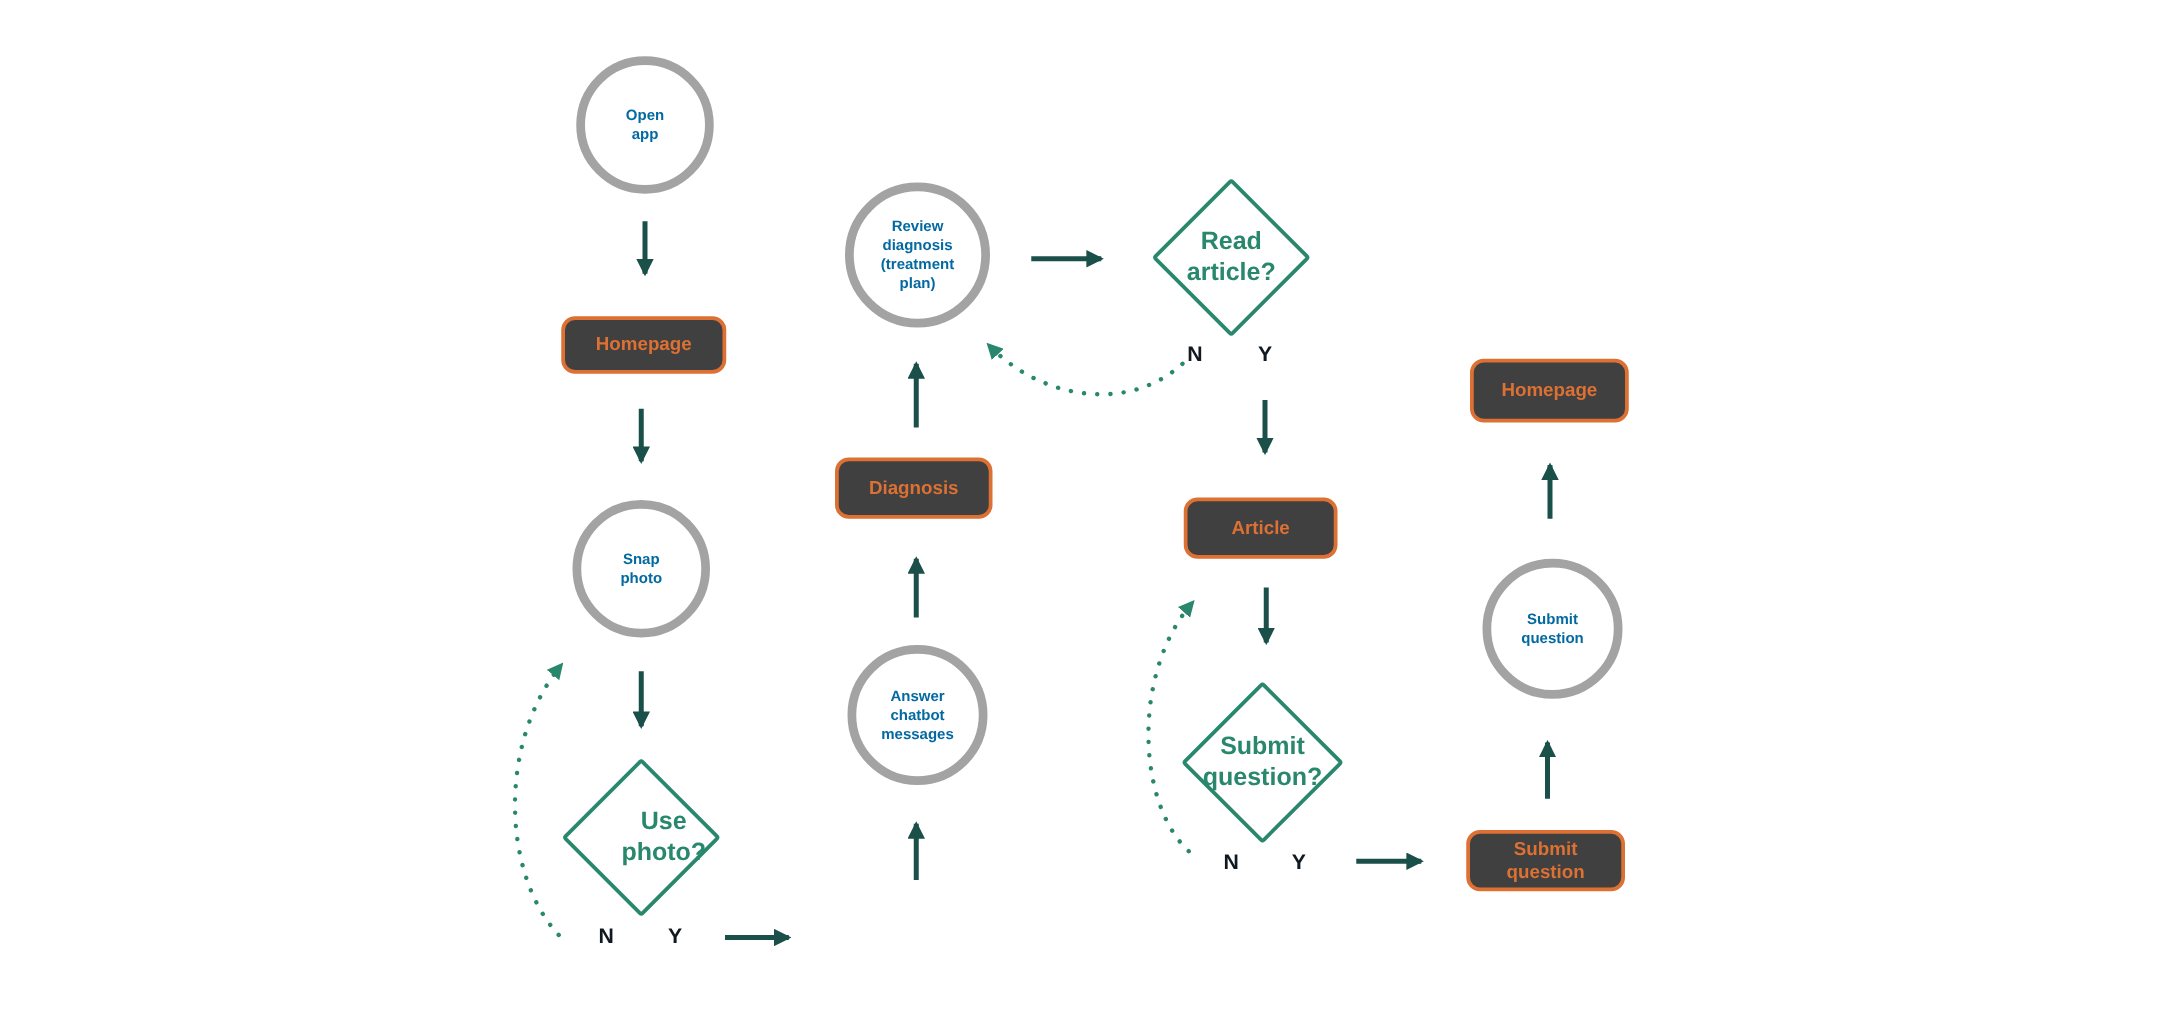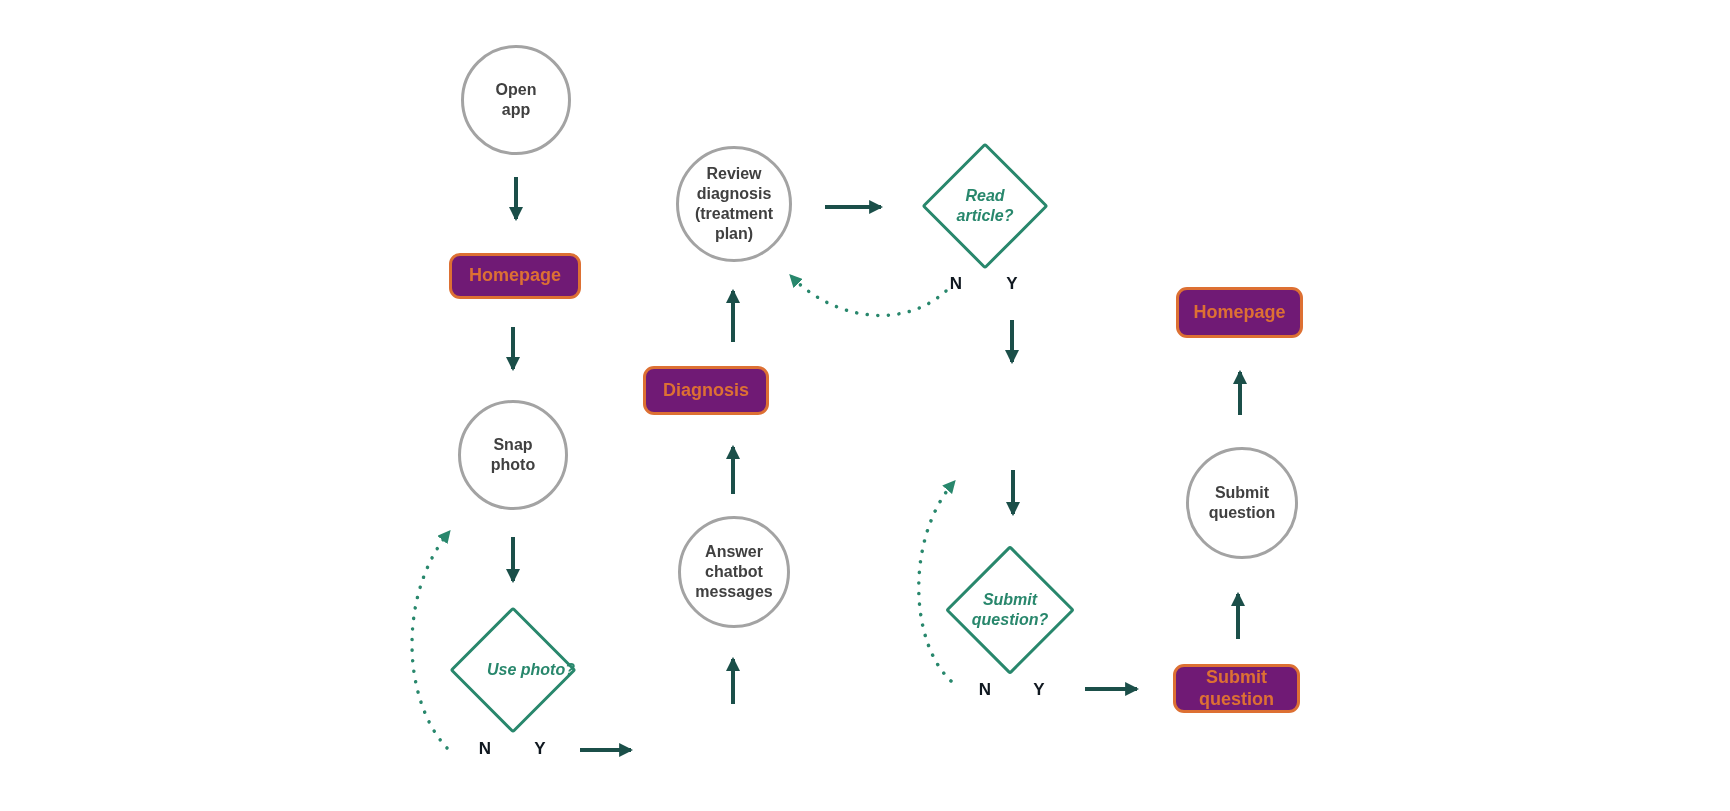--- a/index.html
+++ b/index.html
@@ -7,35 +7,35 @@
     position:relative;
     width:1730px;height:811px;
     background:#ffffff;
     font-family:"Liberation Sans", sans-serif;
     overflow:hidden;
   }
   #edges{position:absolute;left:0;top:0;}
   .node{position:absolute;display:flex;align-items:center;justify-content:center;
         text-align:center;font-weight:700;box-sizing:border-box;}
   .circle{
-    border:3px solid #a3a3a3;border-radius:50%;
-    color:#404040;font-size:16px;line-height:1.25;
+    border:7px solid #a3a3a3;border-radius:50%;
+    color:#0369a1;font-size:12px;line-height:1.25;
   }
   .screen{
     border:3px solid #dd7033;border-radius:11px;
-    color:#dd7033;font-size:18px;line-height:1.2;background:#701a75;
+    color:#dd7033;font-size:15px;line-height:1.2;background:#404040;
   }
   .diamond{
     position:absolute;box-sizing:border-box;
     border:3.5px solid #28876c;border-radius:3px;background:#ffffff;
     transform:rotate(45deg);
   }
   .diamond-label{
     position:absolute;transform:translate(-50%,-50%);
-    color:#28876c;font-weight:700;font-size:16px;line-height:1.25;text-align:center;font-style:italic;
+    color:#28876c;font-weight:700;font-size:20px;line-height:1.25;text-align:center;
   }
   .ny{
     position:absolute;transform:translate(-50%,-50%);
     color:#101820;font-weight:700;font-size:17px;
   }
 </style>
 </head>
 <body>
 
 <div id="canvas">
@@ -90,25 +90,28 @@
   </div>
 
   <div class="node circle" style="left:1186px;top:447px;width:112px;height:112px;padding:0 12px;">
     <span>Submit question</span>
   </div>
 
   <div class="node screen" style="left:449px;top:253px;width:132px;height:46px;">
     <span>Homepage</span>
   </div>
 
-  <div class="node screen" style="left:643px;top:366px;width:126px;height:49px;">
+  <div class="node screen" style="left:668px;top:366px;width:126px;height:49px;">
     <span>Diagnosis</span>
   </div>
 
 
+  <div class="node screen" style="left:947px;top:398px;width:123px;height:49px;">
+    <span>Article</span>
+  </div>
 
   <div class="node screen" style="left:1173px;top:664px;width:127px;height:49px;padding:0 10px;">
     <span>Submit question</span>
   </div>
 
   <div class="node screen" style="left:1176px;top:287px;width:127px;height:51px;">
     <span>Homepage</span>
   </div>
 
   <div class="diamond" style="left:468px;top:625px;width:90px;height:90px;"></div>

